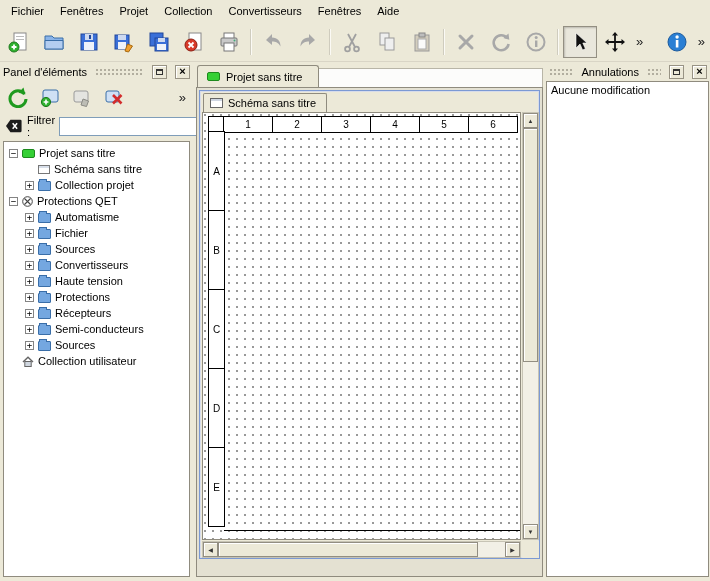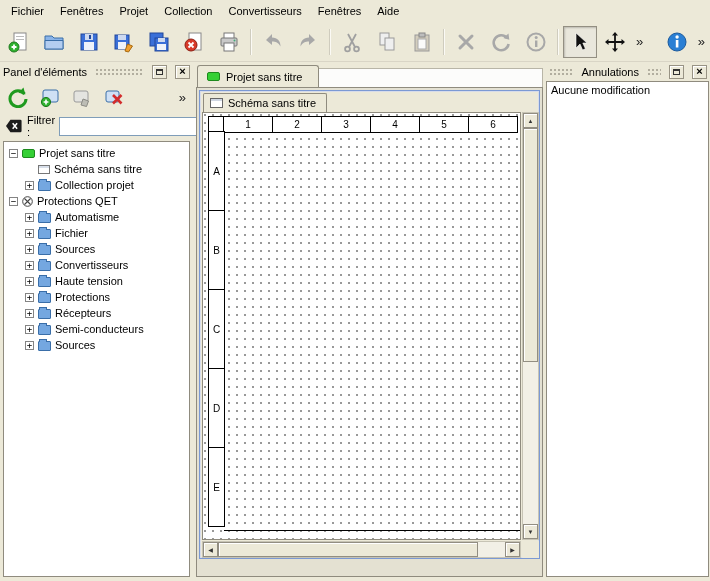--- a/index.html
+++ b/index.html
@@ -368,20 +368,28 @@
         </div>
         <div class="tree-row" style="--lvl:1">
           <span class="exp">+</span>
           <span class="ti ti-folder"></span>
           <span>Semi-conducteurs</span>
         </div>
         <div class="tree-row" style="--lvl:1">
           <span class="exp">+</span>
           <span class="ti ti-folder"></span>
           <span>Sources</span>
+        </div>
+        <div class="tree-row" style="--lvl:0">
+          <span class="exp none"></span>
+          <svg class="ti ti-home" viewBox="0 0 12 11">
+              <path d="M1 6L6 1.2 11 6" fill="none" stroke="#666" stroke-width="1.4"></path>
+              <rect x="2.8" y="5.5" width="6.4" height="5" fill="#cfd6df" stroke="#666"></rect>
+            </svg>
+          <span>Collection utilisateur</span>
         </div>
       </div>
     </div>
 
     <div class="splitter"></div>
 
     <div class="center">
       <div class="proj-tabbar">
         <div class="proj-tab">
           <span class="proj-tab-icon"></span>

